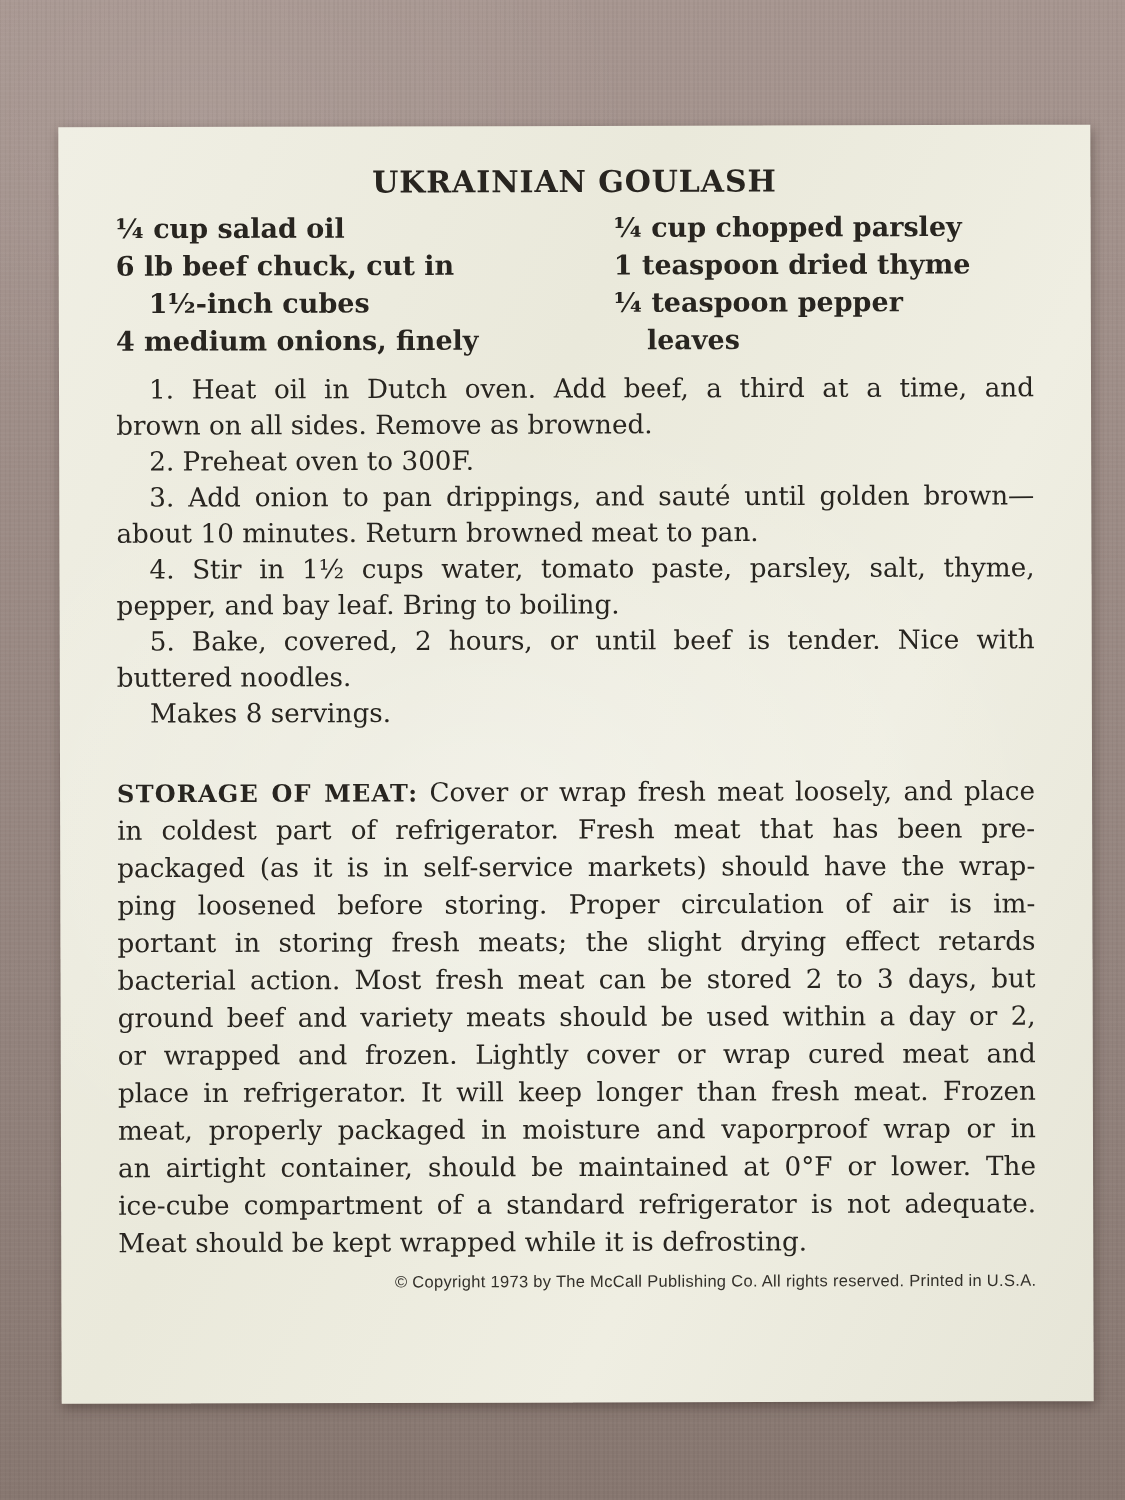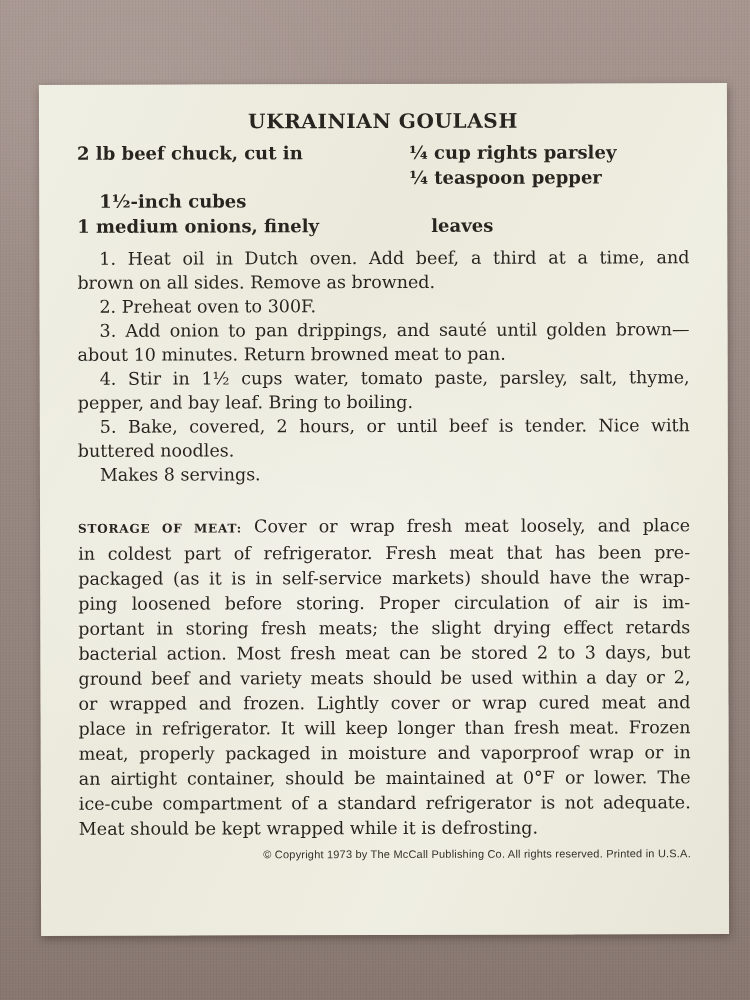--- a/index.html
+++ b/index.html
@@ -46,42 +46,42 @@
   }
   .ingredients {
     display: flex;
     margin-top: 6px;
     font-weight: bold;
     font-size: 18px;
     line-height: 25px;
   }
   .ing-col-left { width: 332px; }
   .ing-col-right { flex: 1; }
-  .ing-line.indent { padding-left: 22px; margin-top: 23px; }
+  .ing-line.indent { padding-left: 22px; }
   .steps {
     margin-top: 8px;
     font-size: 17.5px;
     line-height: 24px;
   }
   .jline {
     white-space: nowrap;
     overflow: hidden;
     text-align: justify;
     text-align-last: justify;
   }
   .jline.first { text-indent: 22px; }
   .jline.last { text-align-last: left; }
   .storage {
     margin-top: 28px;
     font-size: 17.5px;
     line-height: 25px;
   }
   .storage-label {
     font-weight: bold;
-    font-size: 12px;
+    font-size: 16px;
     letter-spacing: 0.8px;
   }
   .copyright {
     margin-top: 7px;
     text-align: right;
     font-family: "Liberation Sans", sans-serif;
     font-size: 11px;
     letter-spacing: 0.2px;
     color: #33302a;
   }
@@ -90,26 +90,28 @@
 <body>
 
 <div class="bg-texture"></div>
 
 <div class="card">
 
   <div class="title">UKRAINIAN GOULASH</div>
 
   <div class="ingredients">
     <div class="ing-col-left">
-      <div class="ing-line">2 lb beef chuck, cut in</div>
+      <div class="ing-line">¼ cup salad oil</div>
+      <div class="ing-line">6 lb beef chuck, cut in</div>
       <div class="ing-line indent">1½-inch cubes</div>
-      <div class="ing-line">1 medium onions, finely</div>
+      <div class="ing-line">4 medium onions, finely</div>
     </div>
     <div class="ing-col-right">
-      <div class="ing-line">¼ cup rights parsley</div>
+      <div class="ing-line">¼ cup chopped parsley</div>
+      <div class="ing-line">1 teaspoon dried thyme</div>
       <div class="ing-line">¼ teaspoon pepper</div>
       <div class="ing-line indent">leaves</div>
     </div>
   </div>
 
   <div class="steps">
     <div class="jline first">1. Heat oil in Dutch oven. Add beef, a third at a time, and</div>
     <div class="jline last">brown on all sides. Remove as browned.</div>
     <div class="jline first last">2. Preheat oven to 300F.</div>
     <div class="jline first">3. Add onion to pan drippings, and sauté until golden brown—</div>

